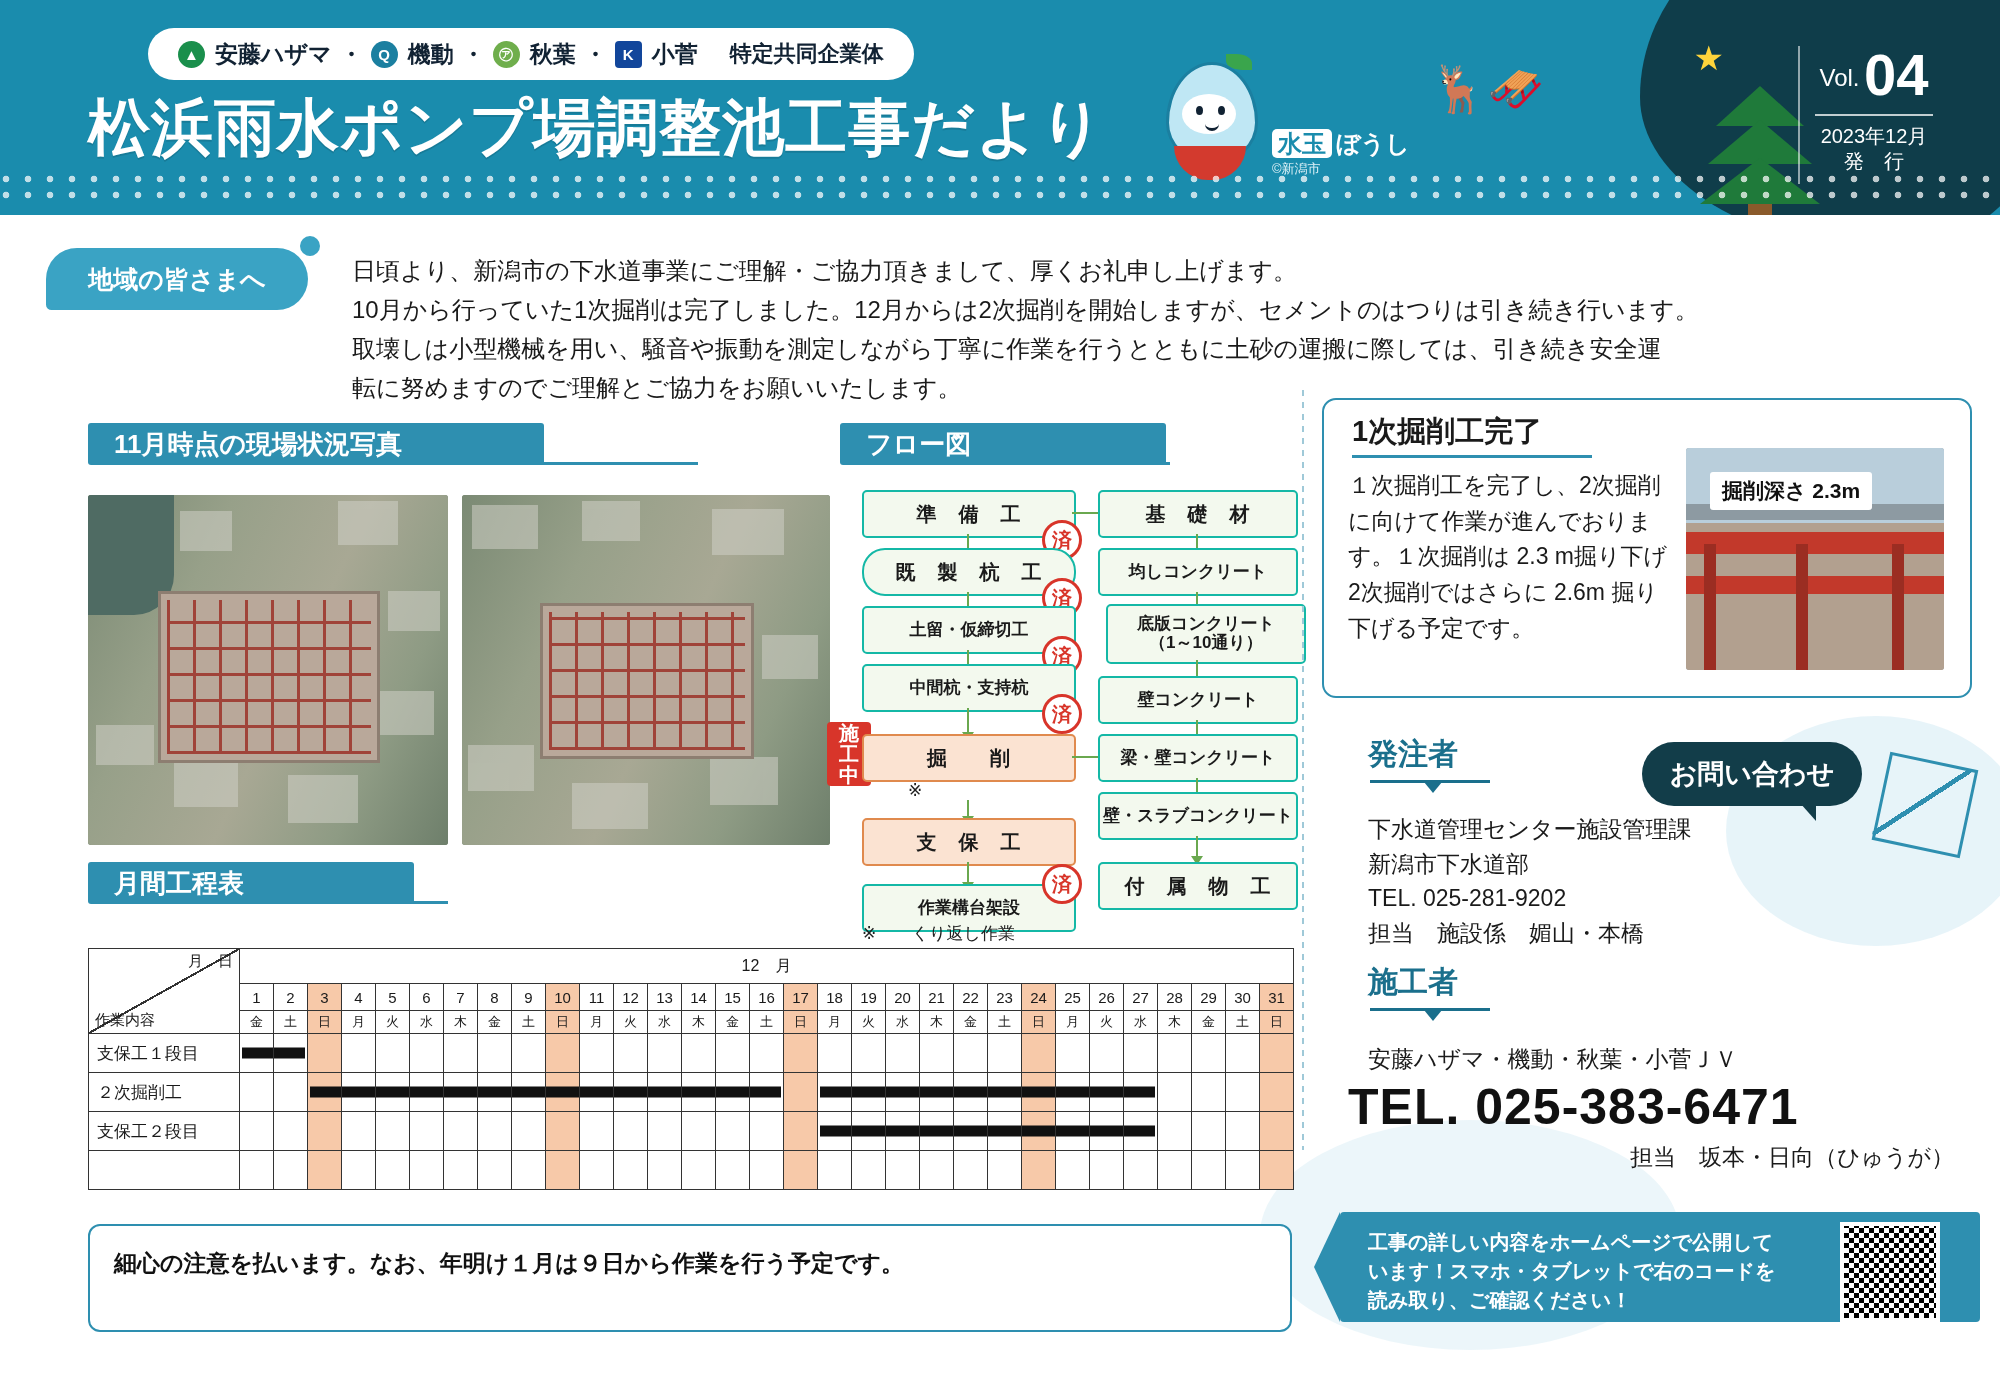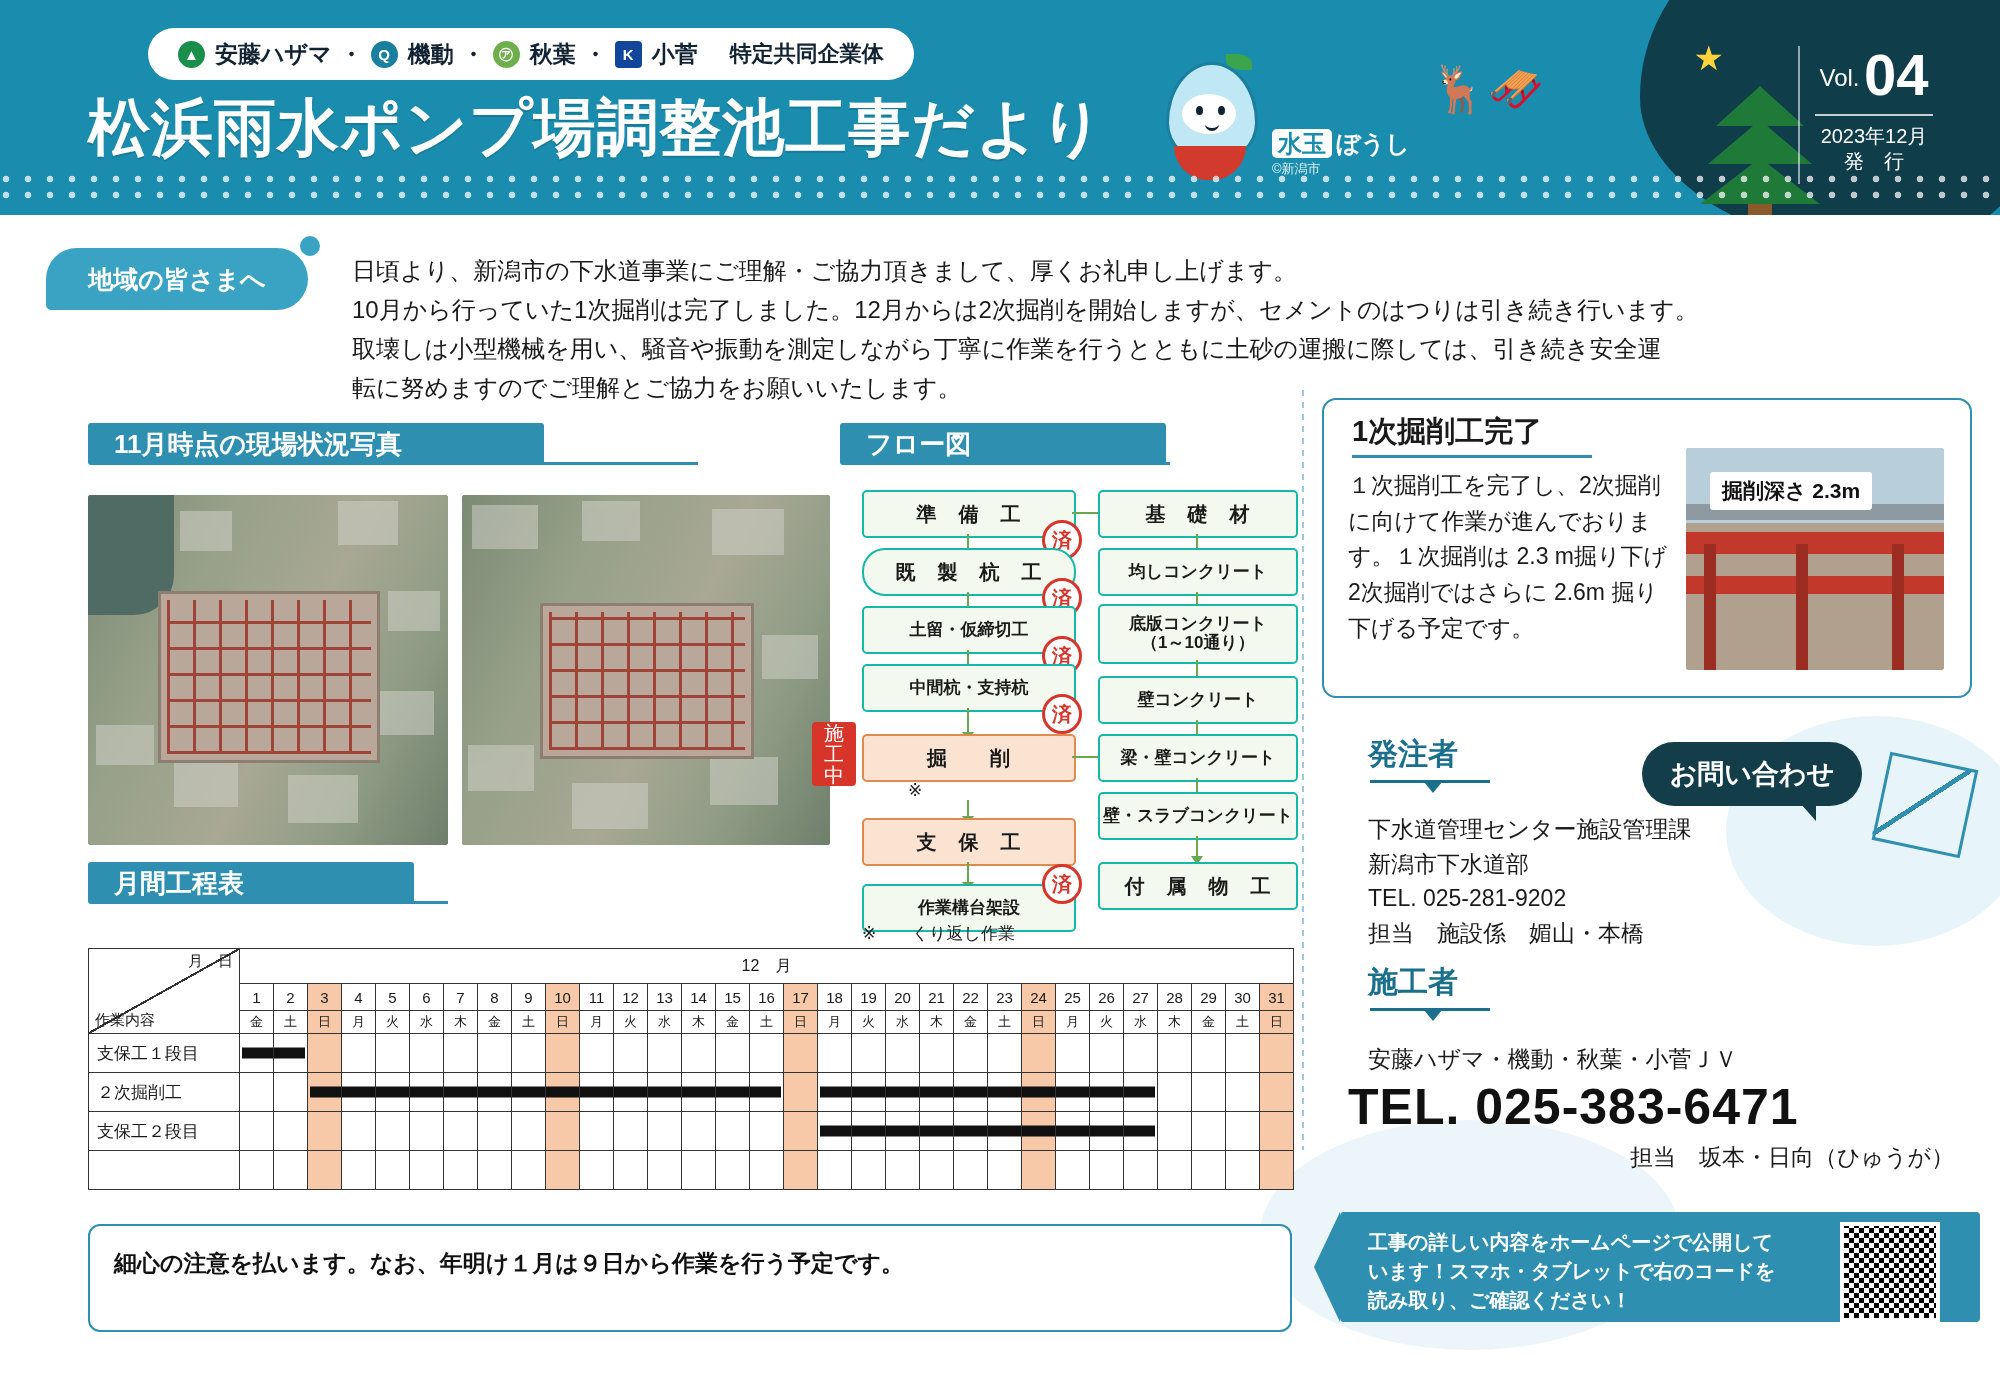--- a/index.html
+++ b/index.html
@@ -143,37 +143,37 @@
   
   .flow-box{
     position:absolute;width:196px;height:44px;
     border:2px solid #14b8a6;background:#f3f9ee;
     border-radius:5px;
     display:flex;align-items:center;justify-content:center;
     font-size:20px;font-weight:bold;color:#1a1a1a;
     letter-spacing:1px;text-align:center;line-height:1.1;
   }
   .flow-box.small{font-size:17px;letter-spacing:0;}
-  .flow-box.tall{height:56px;}
+  .flow-box.tall{height:56px;margin-left:8px;}
   .flow-box.orange{border-color:#e08a4e;background:#fbe3d2;}
   .flow-arrow{position:absolute;width:2px;background:#6aa84f;}
   .flow-arrow::after{
     content:"";position:absolute;left:-5px;bottom:-9px;
     border-left:6px solid transparent;border-right:6px solid transparent;border-top:9px solid #6aa84f;
   }
   .stamp{
     position:absolute;width:34px;height:34px;border-radius:50%;
     border:3px solid #d8352a;color:#d8352a;background:#fff;
     font-size:20px;font-weight:bold;display:flex;align-items:center;justify-content:center;
   }
   .inprog{
     position:absolute;width:44px;height:64px;background:#d8352a;color:#fff;
-    font-size:20px;font-weight:normal;border-radius:4px;
+    font-size:20px;font-weight:bold;border-radius:4px;
     display:flex;align-items:center;justify-content:center;text-align:center;line-height:1.05;
-    padding:0 4px;box-sizing:border-box;
+    padding:0 4px;box-sizing:border-box;margin-left:15px;
   }
   .repeat-note{position:absolute;font-size:17px;color:#222;}
 
   
   .panel{
     position:absolute;border:2px solid #2e8fb0;border-radius:14px;background:#fff;
   }
   .panel-title{
     position:absolute;font-size:29px;font-weight:bold;color:#1a1a1a;
   }

